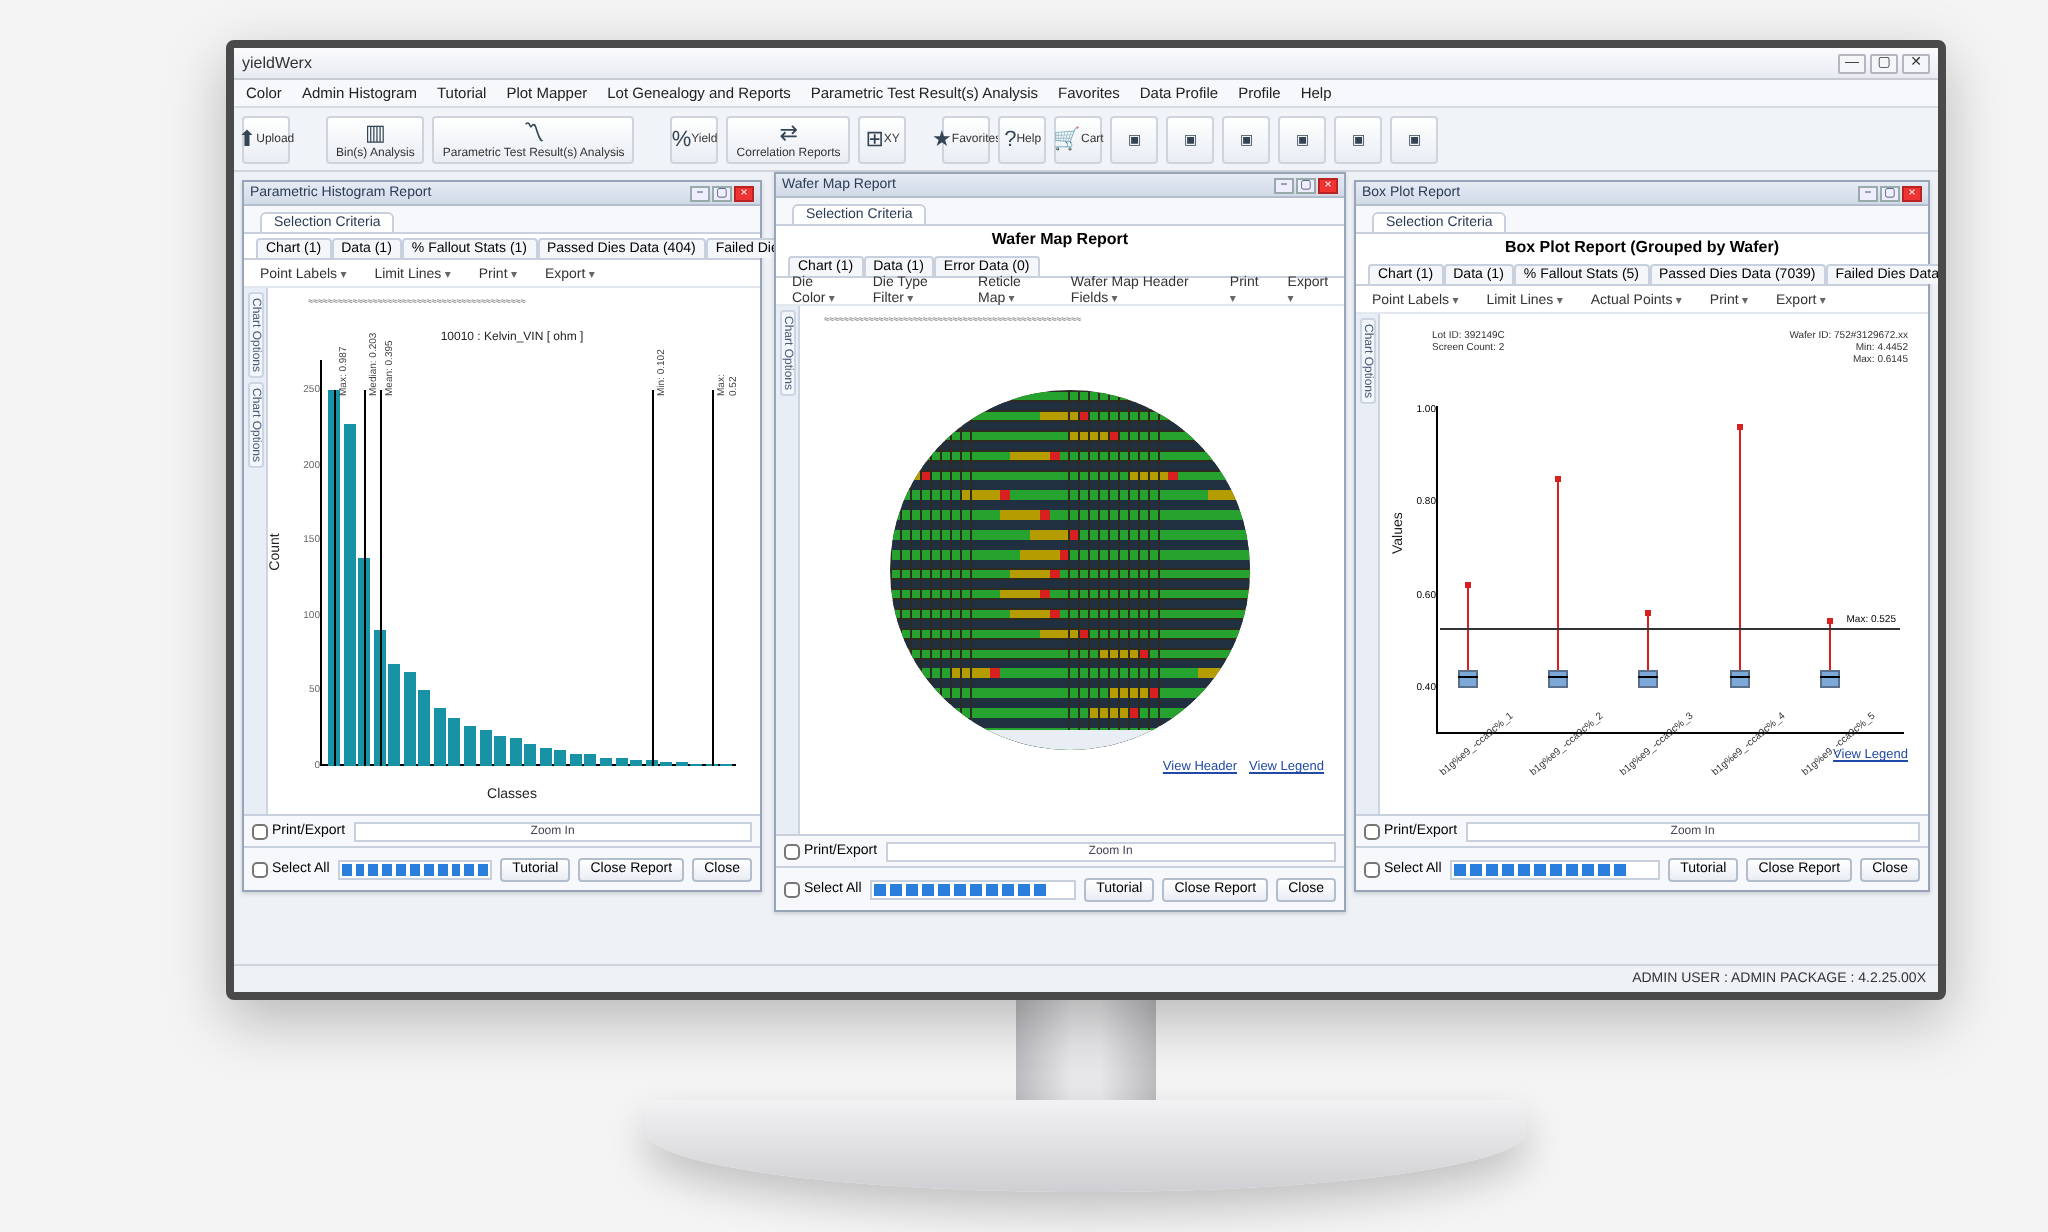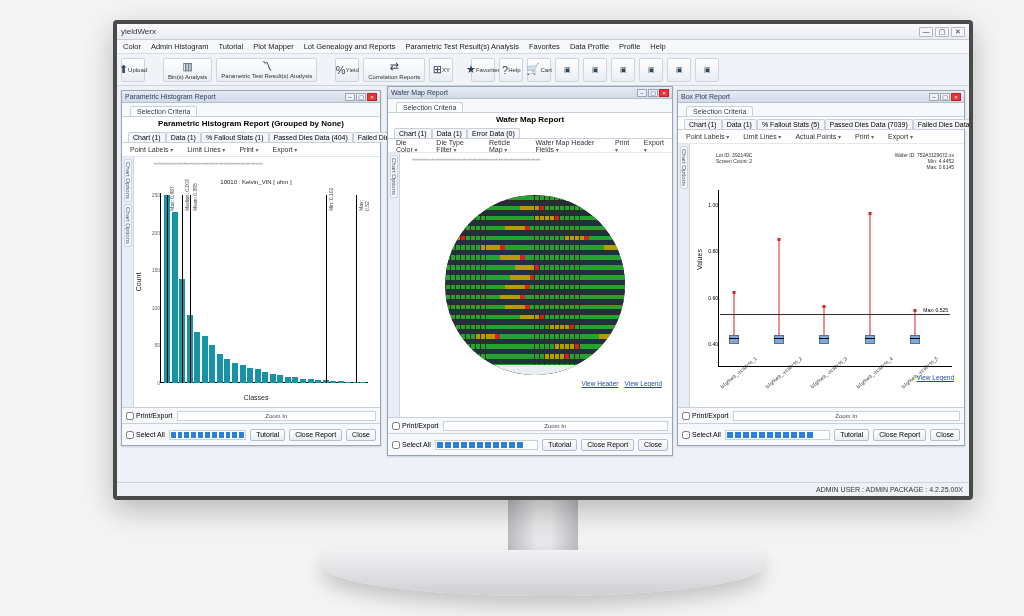--- a/index.html
+++ b/index.html
@@ -172,21 +172,20 @@
             <span>Parametric Histogram Report</span>
             <div class="dbtns">
                 <span>−</span>
                 <span>▢</span>
                 <span class="red">×</span>
               </div>
           </div>
           <div class="tabstrip">
               <div class="tab active">Selection Criteria</div>
             </div>
-          <div class="report-hdr">Parametric Histogram Report (Grouped by None)</div>
           <div class="subtabstrip" id="left-subtabs">
               <div class="subtab active">Chart (1)</div>
               <div class="subtab">Data (1)</div>
               <div class="subtab">% Fallout Stats (1)</div>
               <div class="subtab">Passed Dies Data (404)</div>
               <div class="subtab">Failed Dies Data (5)</div>
               <div class="subtab">Error Data (0)</div>
             </div>
           <div class="opts" id="left-opts">
               <div class="drop">Point Labels</div>
@@ -1489,20 +1488,21 @@
             <span>Box Plot Report</span>
             <div class="dbtns">
                 <span>−</span>
                 <span>▢</span>
                 <span class="red">×</span>
               </div>
           </div>
           <div class="tabstrip">
               <div class="tab active">Selection Criteria</div>
             </div>
+          <div class="report-hdr">Box Plot Report (Grouped by Wafer)</div>
           <div class="subtabstrip" id="right-subtabs">
               <div class="subtab active">Chart (1)</div>
               <div class="subtab">Data (1)</div>
               <div class="subtab">% Fallout Stats (5)</div>
               <div class="subtab">Passed Dies Data (7039)</div>
               <div class="subtab">Failed Dies Data (0)</div>
             </div>
           <div class="opts" id="right-opts">
               <div class="drop">Point Labels</div>
               <div class="drop">Limit Lines</div>

